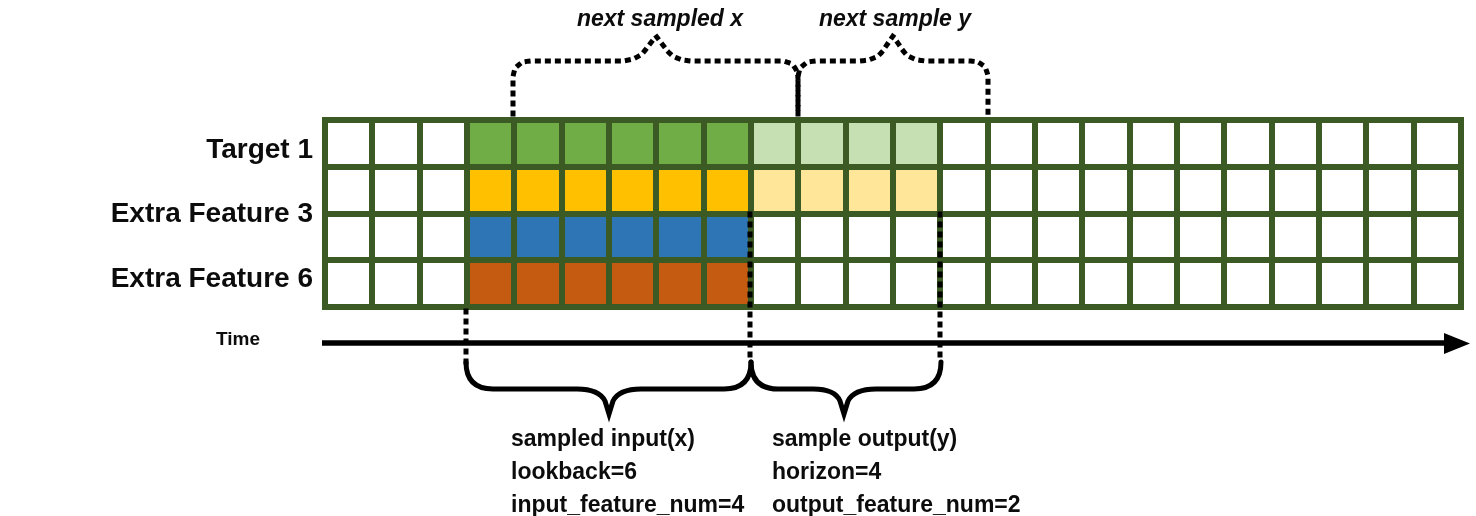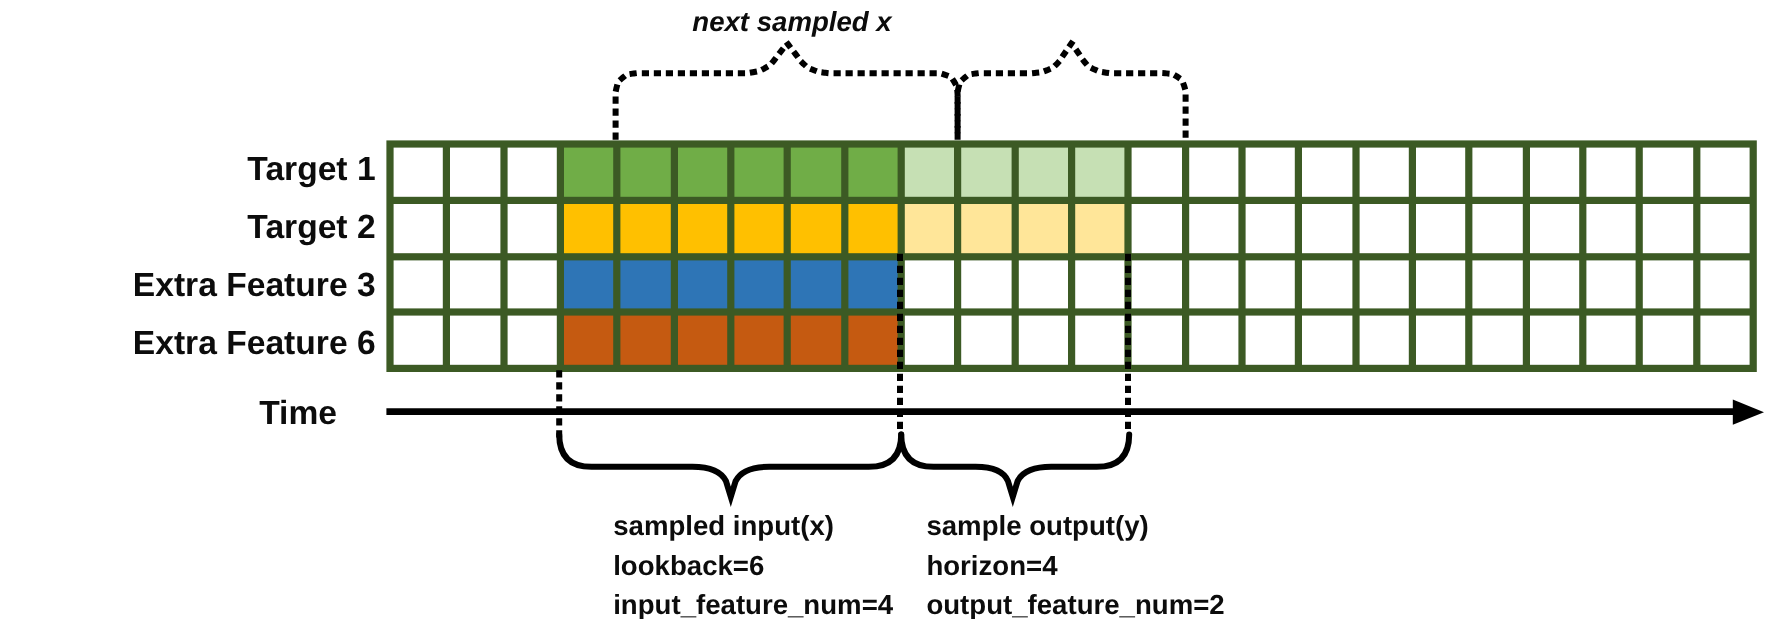--- a/index.html
+++ b/index.html
@@ -18,40 +18,40 @@
   .row-label{
     flex:1;display:flex;align-items:center;justify-content:flex-end;
     font-size:28px;font-weight:700;white-space:nowrap;
   }
   #grid{
     left:322px;top:117px;width:1142px;height:193px;
     display:grid;grid-template-columns:repeat(24,1fr);grid-template-rows:repeat(4,1fr);
     gap:6px;padding:6px;box-sizing:border-box;
   }
   .cell{background:#ffffff;}
-  #time-label{left:216px;top:328px;font-size:28px;font-weight:700;}
+  #time-label{left:216px;top:328px;font-size:19px;font-weight:700;}
   .caption{top:422px;font-size:23px;font-weight:600;line-height:33px;white-space:nowrap;}
   #caption-input{left:511px;}
   #caption-output{left:772px;}
   svg.overlay{position:absolute;left:0;top:0;pointer-events:none;}
   .dotted{stroke:#000;stroke-width:5;fill:none;stroke-dasharray:1 9;stroke-linecap:square;}
   .solid-brace{stroke:#000;stroke-width:5;fill:none;stroke-linecap:round;}
   .arrow-line{stroke:#000;stroke-width:5.5;}
 </style>
 </head>
 <body>
 
 <div id="canvas">
 
 
   <div id="next-x" class="abs next-label">next sampled x</div>
+  <div id="next-y" class="abs next-label">next sample y</div>
 
   <div id="row-labels" class="abs">
       <div class="row-label">Target 1</div>
-      <div class="row-label">Target 2</div>
       <div class="row-label">Extra Feature 3</div>
       <div class="row-label">Extra Feature 6</div>
     </div>
 
   <div id="grid" class="abs" style="background: rgb(60, 90, 36);">
       <div class="cell" style="background: rgb(255, 255, 255);"></div>
       <div class="cell" style="background: rgb(255, 255, 255);"></div>
       <div class="cell" style="background: rgb(255, 255, 255);"></div>
       <div class="cell" style="background: rgb(112, 173, 71);"></div>
       <div class="cell" style="background: rgb(112, 173, 71);"></div>

